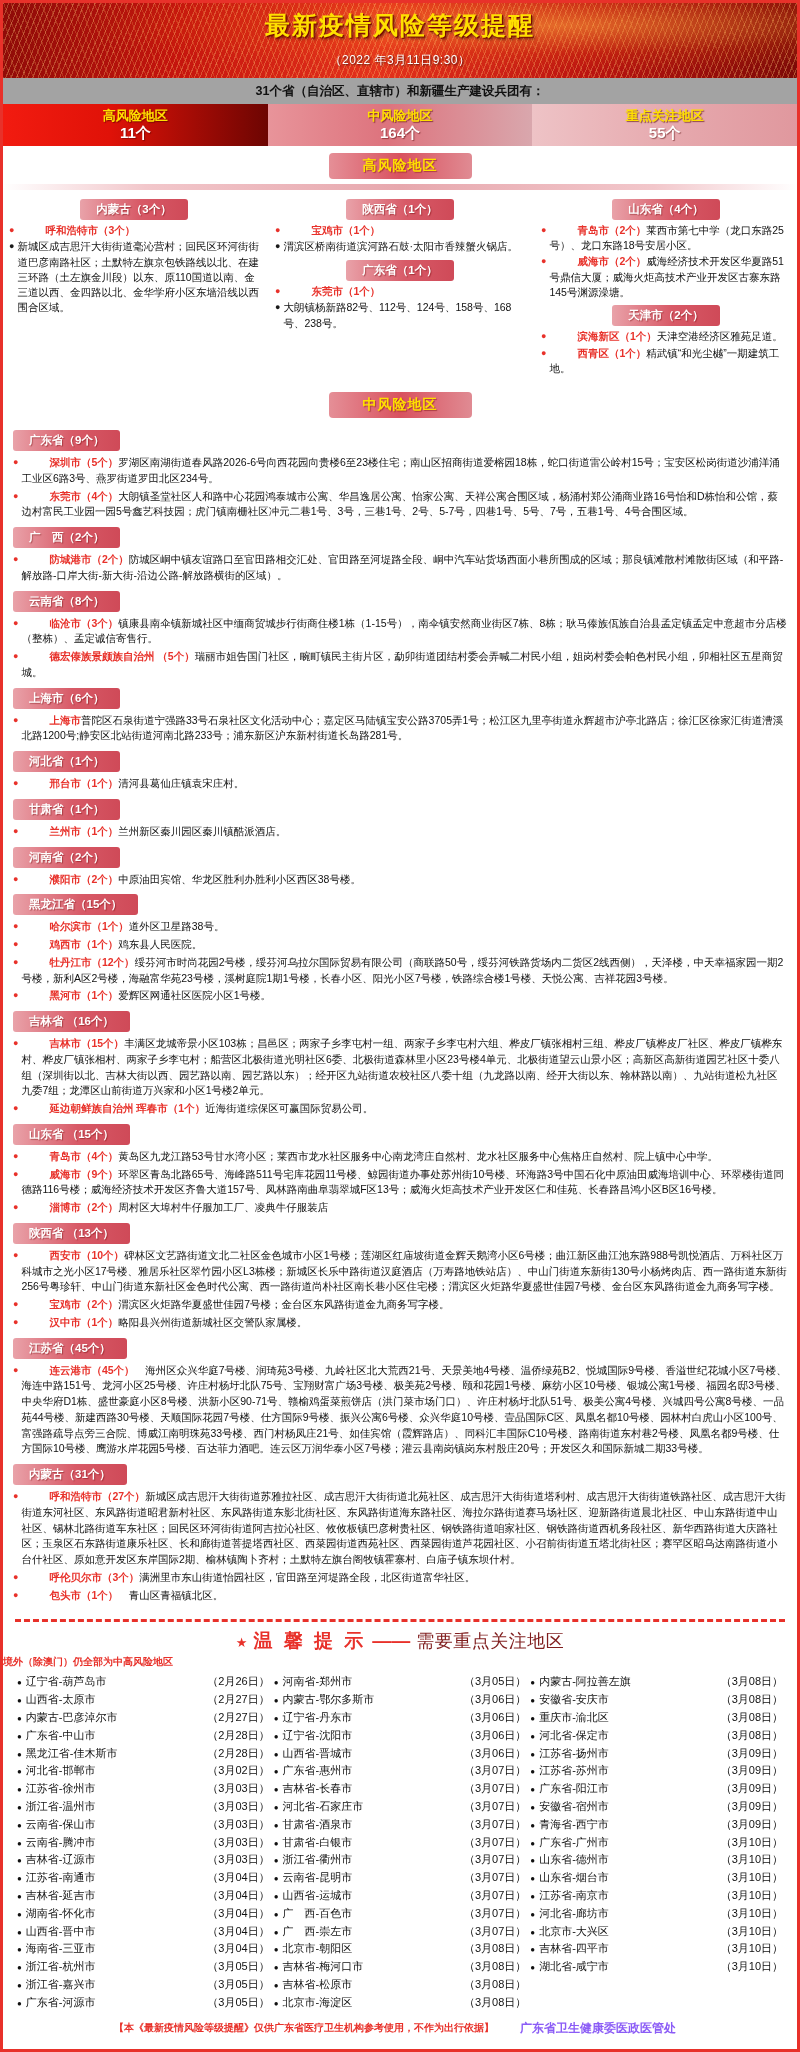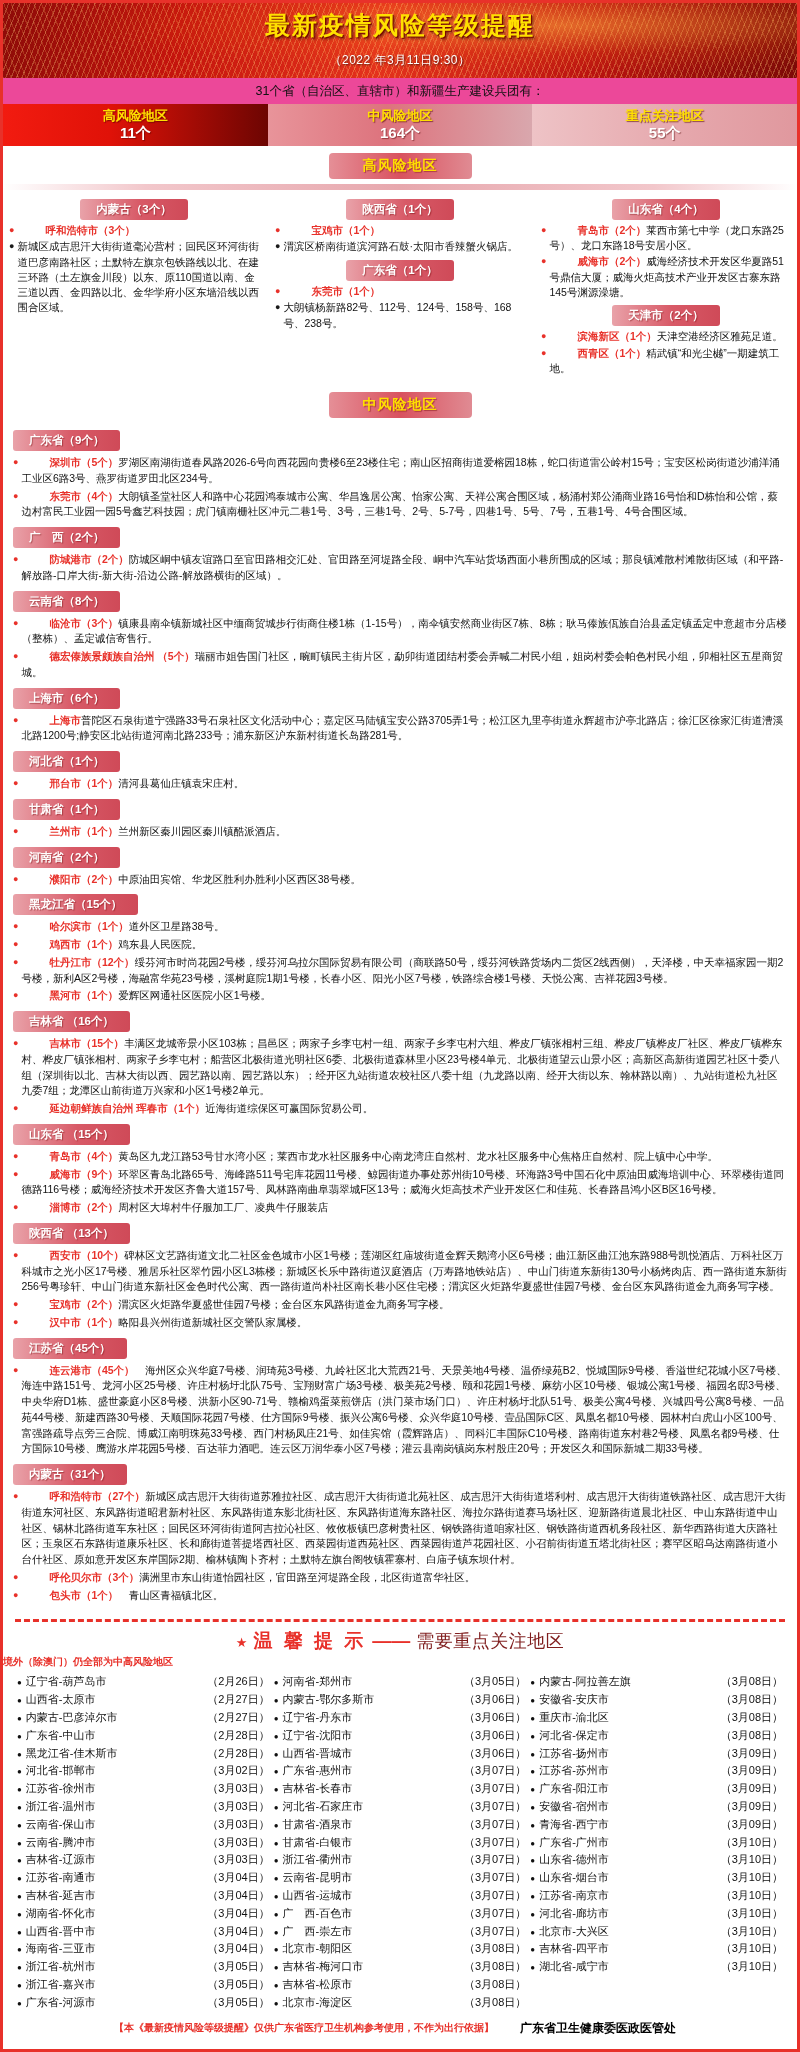--- a/index.html
+++ b/index.html
@@ -40,26 +40,26 @@
   }
   .banner-sub {
     margin-top: 12px;
     font-size: 12px;
     color: #ffffff;
     letter-spacing: .5px;
     text-shadow: 1px 1px 2px rgba(0,0,0,.6);
   }
   .subheader {
     height: 26px;
-    background: #ec4899;
+    background: #a3a3a3;
     display: flex;
     align-items: center;
     justify-content: center;
     font-size: 12.5px;
-    font-weight: normal;
+    font-weight: bold;
     color: #111;
   }
   
   .summary { display: flex; height: 42px; }
   .sum-cell {
     flex: 1;
     display: flex;
     flex-direction: column;
     align-items: center;
     justify-content: center;
@@ -180,21 +180,21 @@
 
   
   .footer {
     display: flex;
     align-items: center;
     justify-content: center;
     gap: 26px;
     padding: 8px 20px 10px 10px;
   }
   .footer-note { font-size: 10px; color: #e8312a; font-weight: bold; font-family: "Liberation Serif", serif; }
-  .footer-org { font-size: 12px; color: #000000; font-weight: bold; }
+  .footer-org { font-size: 12px; color: #8b5cf6; font-weight: bold; }
 </style>
 </head>
 <body>
 
 <div class="poster">
 
   <div class="banner">
     <div class="banner-title">最新疫情风险等级提醒</div>
     <div class="banner-sub">（2022 年3月11日9:30）</div>
   </div>

